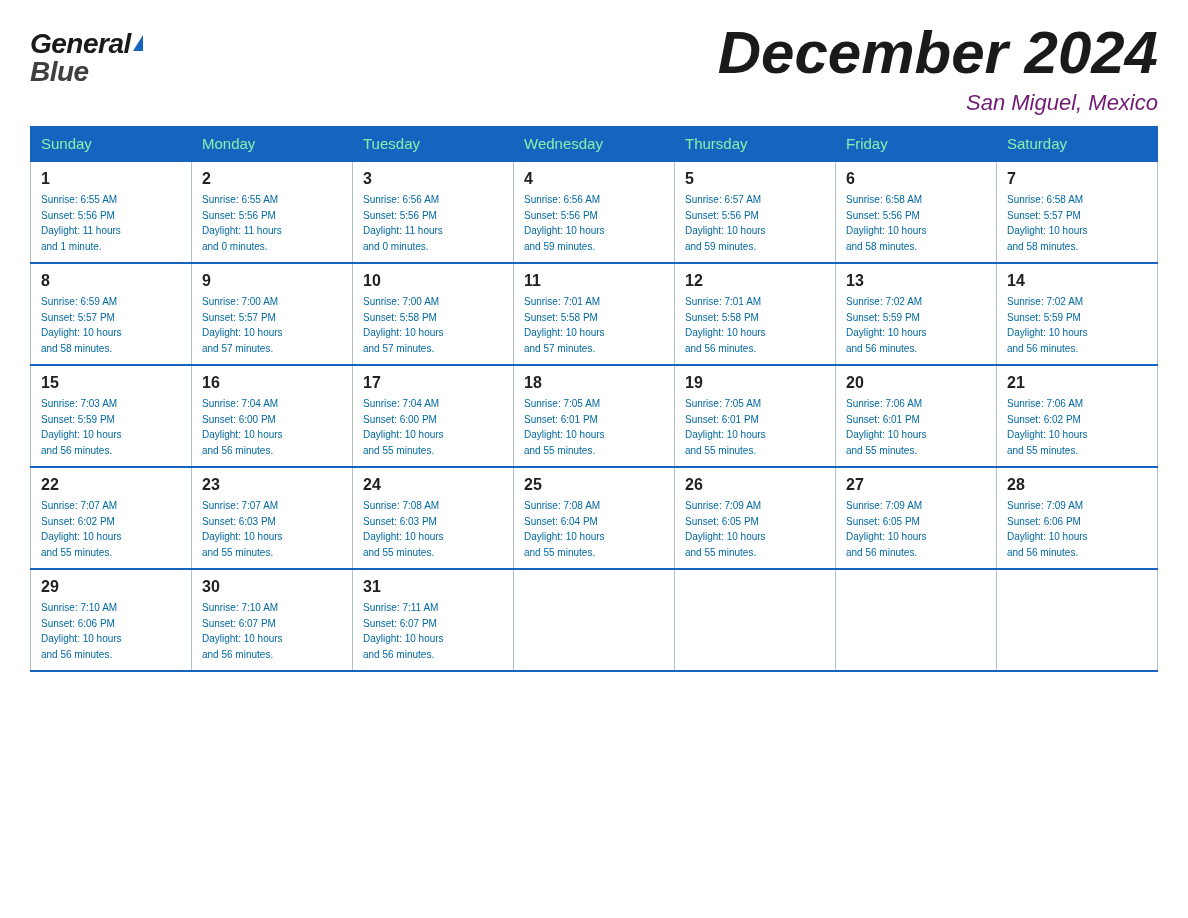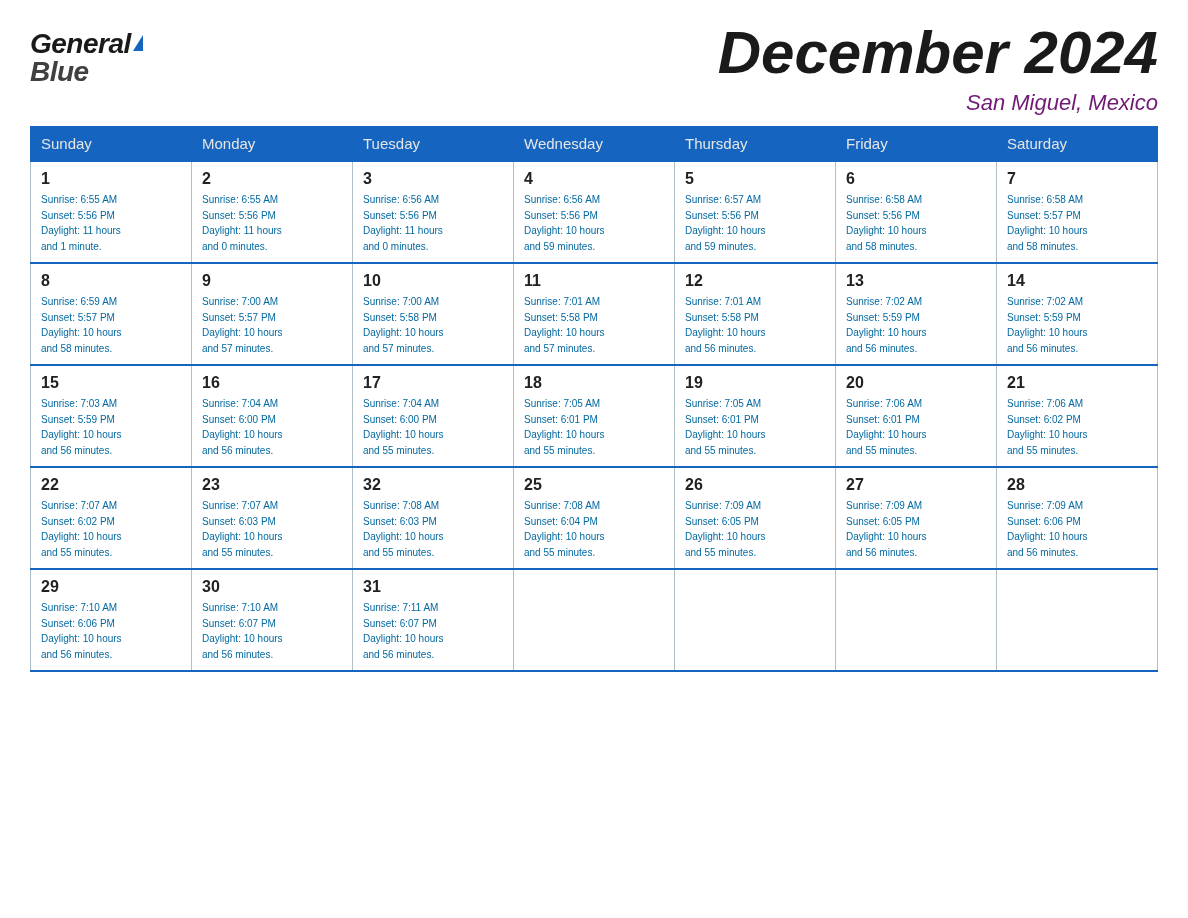--- a/index.html
+++ b/index.html
@@ -65,21 +65,21 @@
       color: #701a75;
       margin-top: 4px;
     }
     .calendar {
       width: 100%;
       border-collapse: collapse;
       margin-top: 10px;
     }
     .calendar th {
       background-color: #1565c0;
-      color: #e5e5e5;
+      color: #86efac;
       font-size: 15px;
       font-weight: normal;
       padding: 8px 10px;
       text-align: left;
       border: 1px solid #1565c0;
     }
     .calendar td {
       vertical-align: top;
       padding: 8px 10px;
       border: 1px solid #b0bec5;
@@ -230,21 +230,21 @@
       <tr>
         <td>
           <span class="day-number">22</span>
           <div class="day-info">Sunrise: 7:07 AM<br>Sunset: 6:02 PM<br>Daylight: 10 hours<br>and 55 minutes.</div>
         </td>
         <td>
           <span class="day-number">23</span>
           <div class="day-info">Sunrise: 7:07 AM<br>Sunset: 6:03 PM<br>Daylight: 10 hours<br>and 55 minutes.</div>
         </td>
         <td>
-          <span class="day-number">32</span>
+          <span class="day-number">24</span>
           <div class="day-info">Sunrise: 7:08 AM<br>Sunset: 6:03 PM<br>Daylight: 10 hours<br>and 55 minutes.</div>
         </td>
         <td>
           <span class="day-number">25</span>
           <div class="day-info">Sunrise: 7:08 AM<br>Sunset: 6:04 PM<br>Daylight: 10 hours<br>and 55 minutes.</div>
         </td>
         <td>
           <span class="day-number">26</span>
           <div class="day-info">Sunrise: 7:09 AM<br>Sunset: 6:05 PM<br>Daylight: 10 hours<br>and 55 minutes.</div>
         </td>

